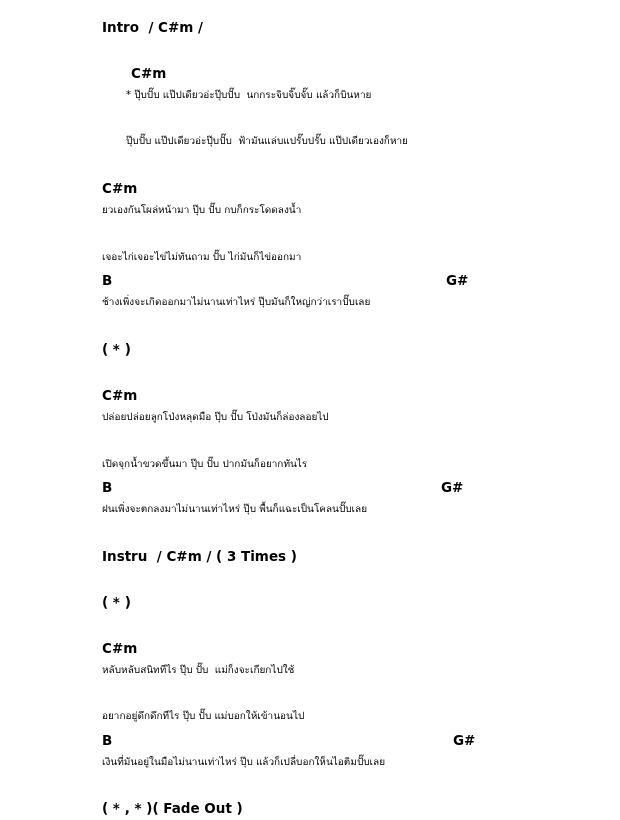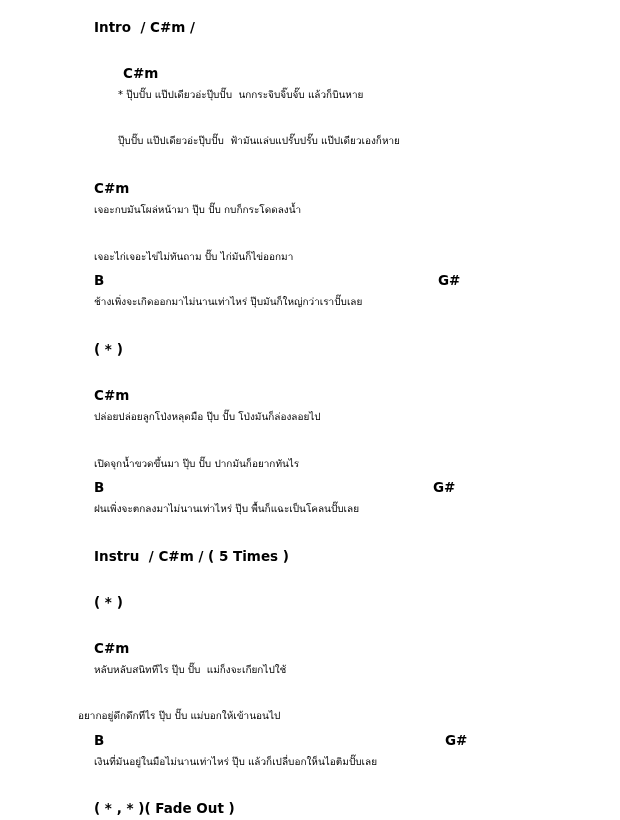--- a/index.html
+++ b/index.html
@@ -12,20 +12,21 @@
       height: 820px;
       position: relative;
       overflow: hidden;
       font-family: "DejaVu Sans", sans-serif;
       color: #000000;
     }
     .line {
       position: absolute;
       white-space: pre;
       line-height: 18px;
+      margin-left: 8px;
     }
     .bold {
       font-weight: bold;
       font-size: 13.5px;
     }
     .lyric {
       font-size: 10px;
       font-family: "DejaVu Sans", sans-serif;
     }
   </style>
@@ -34,41 +35,41 @@
 
 <div>
 
   <div class="line bold" style="left:94px; top:18px;">Intro  / C#m /</div>
 
   <div class="line bold" style="left:123px; top:64px;">C#m</div>
   <div class="line lyric" style="left:118px; top:86px;">* ปุ๊บปั๊บ แป๊ปเดียวอ่ะปุ๊บปั๊บ  นกกระจิบจิ๊บจั๊บ แล้วก็บินหาย</div>
   <div class="line lyric" style="left:118px; top:132px;text-align:center;">ปุ๊บปั๊บ แป๊ปเดียวอ่ะปุ๊บปั๊บ  ฟ้ามันแล่บแปรั๊บปรั๊บ แป๊ปเดียวเองก็หาย</div>
 
   <div class="line bold" style="left:94px; top:179px;">C#m</div>
-  <div class="line lyric" style="left:94px; top:201px;">เจอะกบมันโผล่หน้ามา ปุ๊บ ปั๊บ กบก็กระโดดลงน้ำ</div>
+  <div class="line lyric" style="left:94px; top:201px;">ยวเองกันโผล่หน้ามา ปุ๊บ ปั๊บ กบก็กระโดดลงน้ำ</div>
   <div class="line lyric" style="left:94px; top:248px;text-align:right;">เจอะไก่เจอะไข่ไม่ทันถาม ปั๊บ ไก่มันก็ไข่ออกมา</div>
   <div class="line bold" style="left:94px; top:271px;">B</div>
   <div class="line bold" style="left:438px; top:271px;">G#</div>
   <div class="line lyric" style="left:94px; top:293px;">ช้างเพิ่งจะเกิดออกมาไม่นานเท่าไหร่ ปุ๊บมันก็ใหญ่กว่าเราปั๊บเลย</div>
 
   <div class="line bold" style="left:94px; top:340px;">( * )</div>
 
   <div class="line bold" style="left:94px; top:386px;">C#m</div>
   <div class="line lyric" style="left:94px; top:408px;">ปล่อยปล่อยลูกโป่งหลุดมือ ปุ๊บ ปั๊บ โป่งมันก็ล่องลอยไป</div>
   <div class="line lyric" style="left:94px; top:455px;">เปิดจุกน้ำขวดขึ้นมา ปุ๊บ ปั๊บ ปากมันก็อยากทันไร</div>
   <div class="line bold" style="left:94px; top:478px;">B</div>
   <div class="line bold" style="left:433px; top:478px;">G#</div>
   <div class="line lyric" style="left:94px; top:500px;">ฝนเพิ่งจะตกลงมาไม่นานเท่าไหร่ ปุ๊บ พื้นก็แฉะเป็นโคลนปั๊บเลย</div>
 
-  <div class="line bold" style="left:94px; top:547px;">Instru  / C#m / ( 5 Times )</div>
+  <div class="line bold" style="left:94px; top:547px;">Instru  / C#m / ( 3 Times )</div>
 
   <div class="line bold" style="left:94px; top:593px;">( * )</div>
 
   <div class="line bold" style="left:94px; top:639px;">C#m</div>
   <div class="line lyric" style="left:94px; top:661px;">หลับหลับสนิททีไร ปุ๊บ ปั๊บ  แม่ก็งจะเกียกไปใช้</div>
-  <div class="line lyric" style="left:78px; top:707px;">อยากอยู่ดึกดึกทีไร ปุ๊บ ปั๊บ แม่บอกให้เข้านอนไป</div>
+  <div class="line lyric" style="left:94px; top:707px;">อยากอยู่ดึกดึกทีไร ปุ๊บ ปั๊บ แม่บอกให้เข้านอนไป</div>
   <div class="line bold" style="left:94px; top:731px;">B</div>
   <div class="line bold" style="left:445px; top:731px;">G#</div>
   <div class="line lyric" style="left:94px; top:753px;">เงินที่มันอยู่ในมือไม่นานเท่าไหร่ ปุ๊บ แล้วก็เปลี่บอกให็นไอติมปั๊บเลย</div>
 
   <div class="line bold" style="left:94px; top:799px;">( * , * )( Fade Out )</div>
 
 </div>
 
 </body></html>

